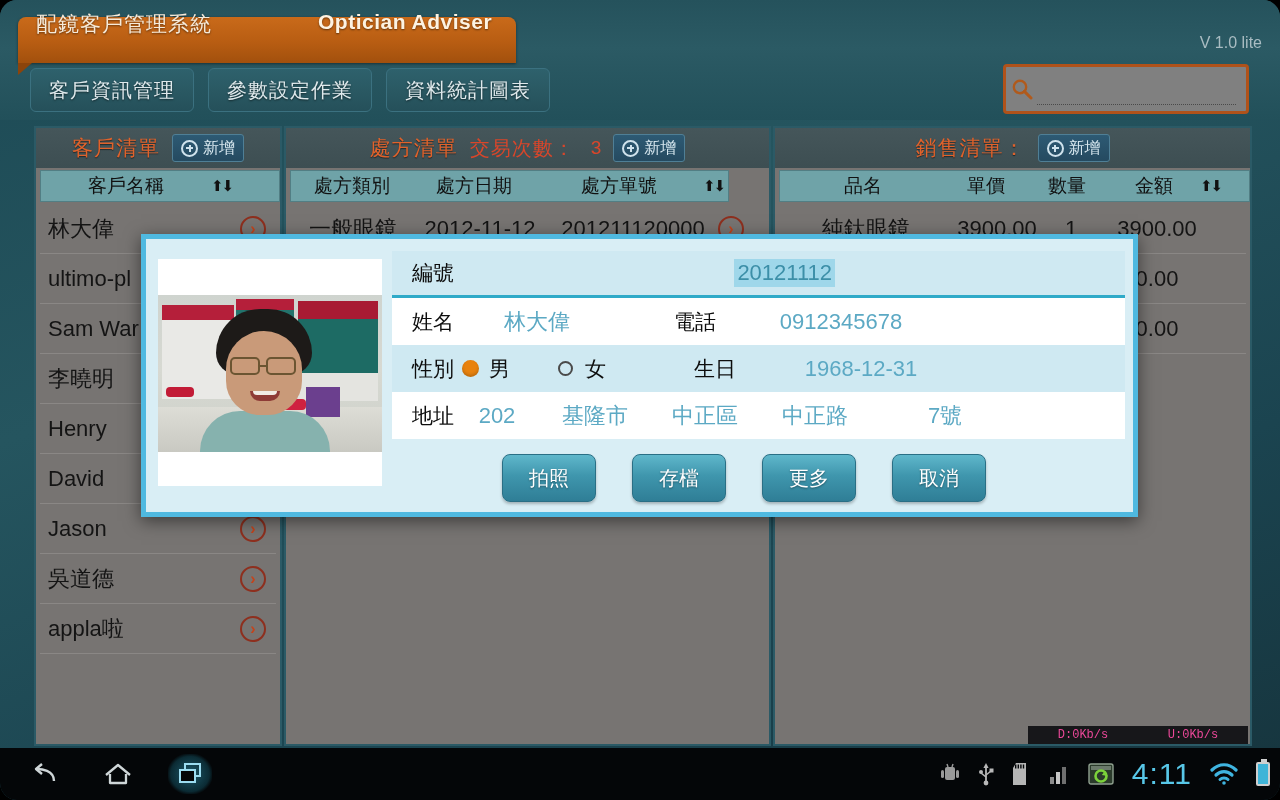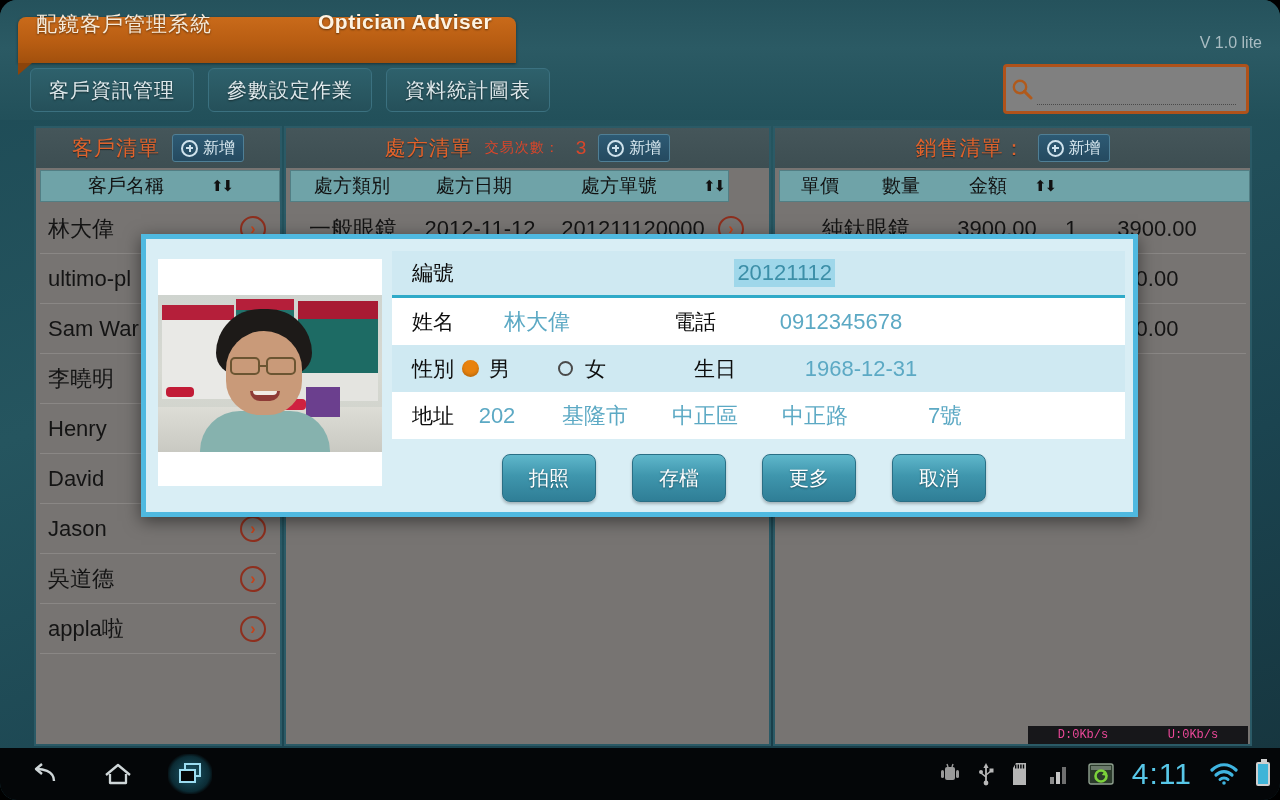--- a/index.html
+++ b/index.html
@@ -79,21 +79,21 @@
   }
   .panel.p1 { width: 248px; }
   .panel.p2 { width: 487px; margin-left: 2px; }
   .panel.p3 { width: 479px; margin-left: 2px; }
   .panel-head {
     position: absolute; left: 0; top: 0; width: 100%; height: 40px;
     background: linear-gradient(180deg, #45565a 0%, #3d4e52 100%);
     display: flex; align-items: center; justify-content: center; gap: 12px;
   }
   .panel-title { font-size: 21px; color: #e0622b; letter-spacing: 1px; text-shadow: 0 1px 1px rgba(0,0,0,.5); }
-  .trans-label { font-size: 14px; color: #d9462a; letter-spacing: 1px; }
+  .trans-label { font-size: 20px; color: #d9462a; letter-spacing: 1px; }
   .trans-count { font-size: 19px; color: #d9462a; margin-left: 4px; }
   .addbtn {
     display: flex; align-items: center; gap: 5px; height: 28px; padding: 0 8px;
     background: linear-gradient(180deg, #2d5a74 0%, #254a60 100%);
     border: 1px solid #4f7f96; border-radius: 3px;
     font-size: 16px; color: #d6e6ee; cursor: pointer;
   }
   .plus-ico {
     width: 17px; height: 17px; border: 2px solid #cfe2ec; border-radius: 50%;
     position: relative; flex: none;
@@ -320,20 +320,21 @@
 
     <div class="panel p3">
       <div class="panel-head">
         <span class="panel-title">銷售清單：</span>
         <span class="addbtn">
           <span class="plus-ico"></span>
           <span>新增</span>
         </span>
       </div>
       <div class="colhead">
+        <span class="ch" style="width:166px">品名</span>
         <span class="ch" style="width:80px">單價</span>
         <span class="ch" style="width:82px">數量</span>
         <span class="ch" style="width:92px">金額</span>
         <span class="sorticon">⬆⬇</span>
       </div>
       <div class="rows">
         <div class="row">
           <span class="cell" style="width:166px">純鈦眼鏡</span>
           <span class="cell" style="width:96px">3900.00</span>
           <span class="cell" style="width:52px">1</span>

